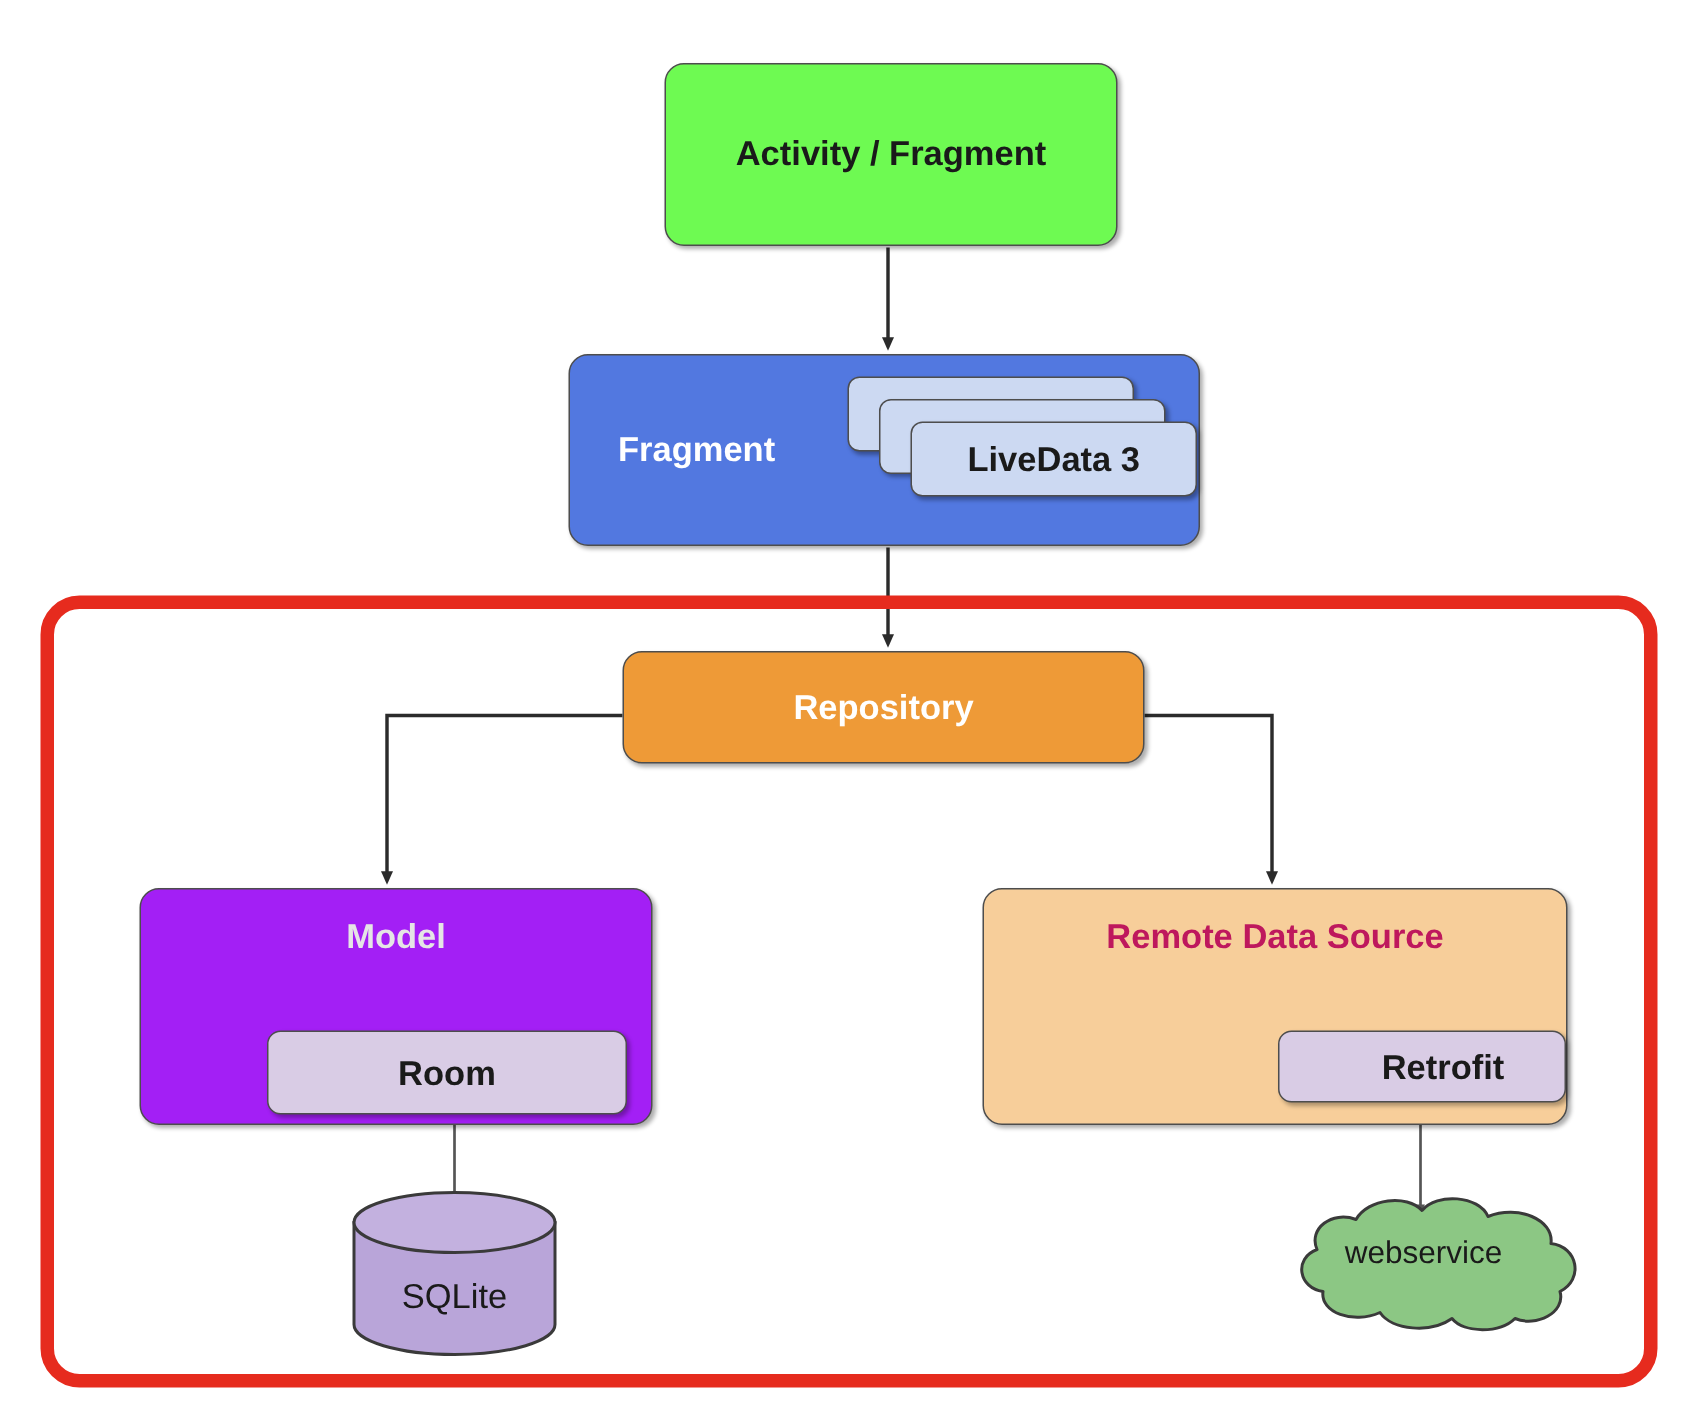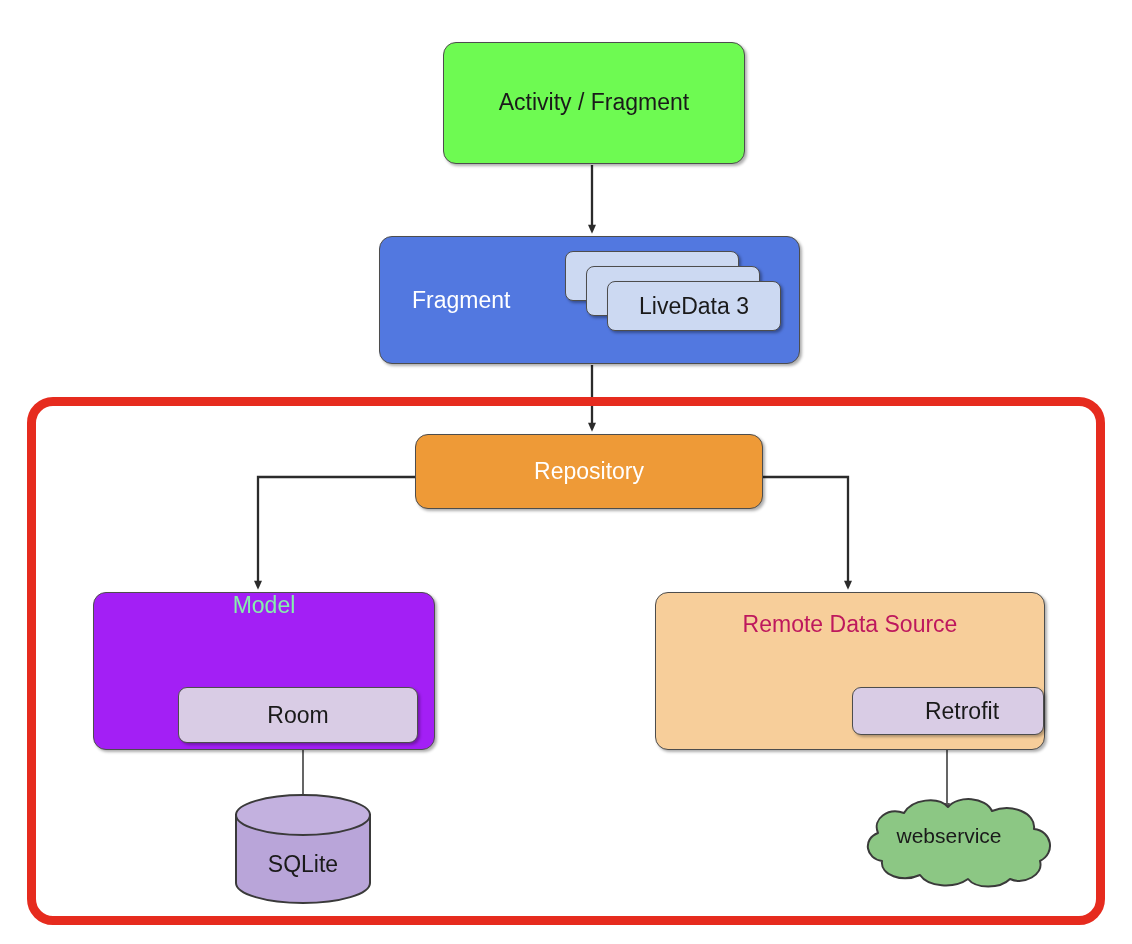--- a/index.html
+++ b/index.html
@@ -38,20 +38,21 @@
 
   
   .node {
     position: absolute;
     box-sizing: border-box;
     border: 1.6px solid #4d4d4d;
     border-radius: 13px;
     box-shadow: 2px 2px 3px rgba(0,0,0,0.32);
     display: flex;
     justify-content: center;
+    font-weight: bold;
   }
   .node > .node-label {
     width: 100%;
     text-align: center;
     font-size: 23px;
     line-height: 1.1;
     white-space: nowrap;
   }
 
   
@@ -84,21 +85,21 @@
   .livedata-stack {
     position: absolute;
     left: 185px;
     top: 14px;
     width: 220px;
     height: 82px;
   }
   .ld-card {
     position: absolute;
     box-sizing: border-box;
-    width: 174px;
+    width: 191px;
     height: 50px;
     background: #CCD9F2;
     border: 1.6px solid #4d4d4d;
     border-radius: 8px;
     box-shadow: 2px 2px 3px rgba(0,0,0,0.35);
   }
   .ld-card-1 { left: 0px;  top: 0px;  }
   .ld-card-2 { left: 21px; top: 15px; }
   .ld-card-3 {
     left: 42px; top: 30px;
@@ -122,21 +123,22 @@
   .node-repository .node-label { color: #ffffff; }
 
   
   .node-model {
     left: 93px; top: 592px;
     width: 342px; height: 158px;
     background: #A31FF5;
     align-items: flex-start;
   }
   .node-model .node-label {
-    color: #86efac;
+    color: #e5e5e5;
+    padding-top: 19px;
   }
 
   
   .node-remote {
     left: 655px; top: 592px;
     width: 390px; height: 158px;
     background: #F7CE9A;
     align-items: flex-start;
   }
   .node-remote .node-label {

